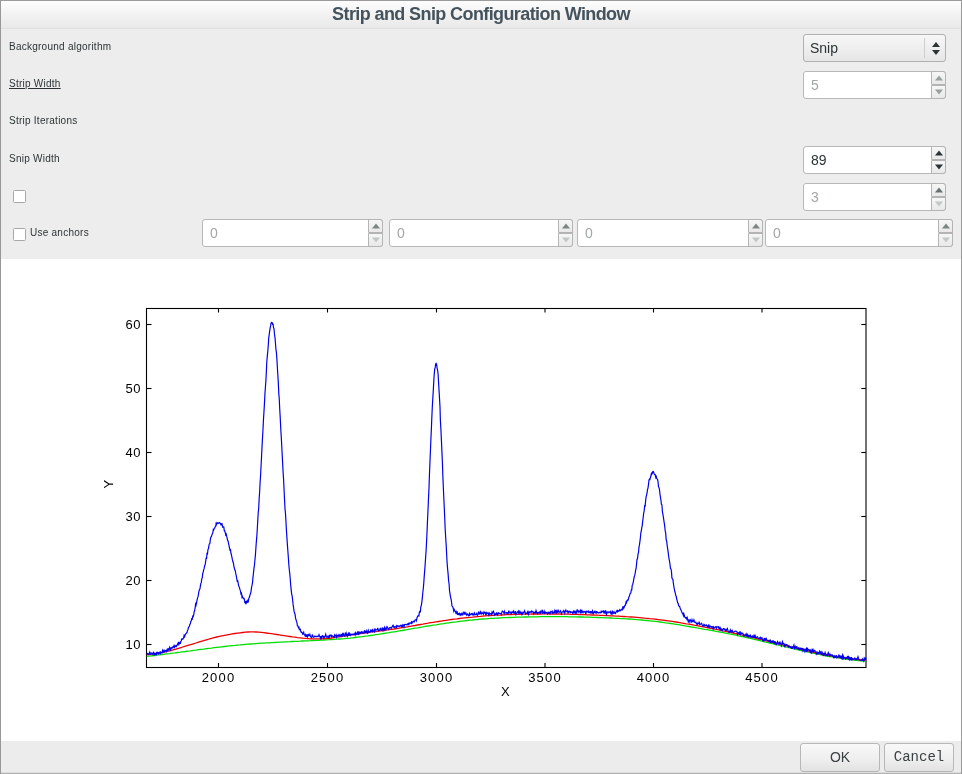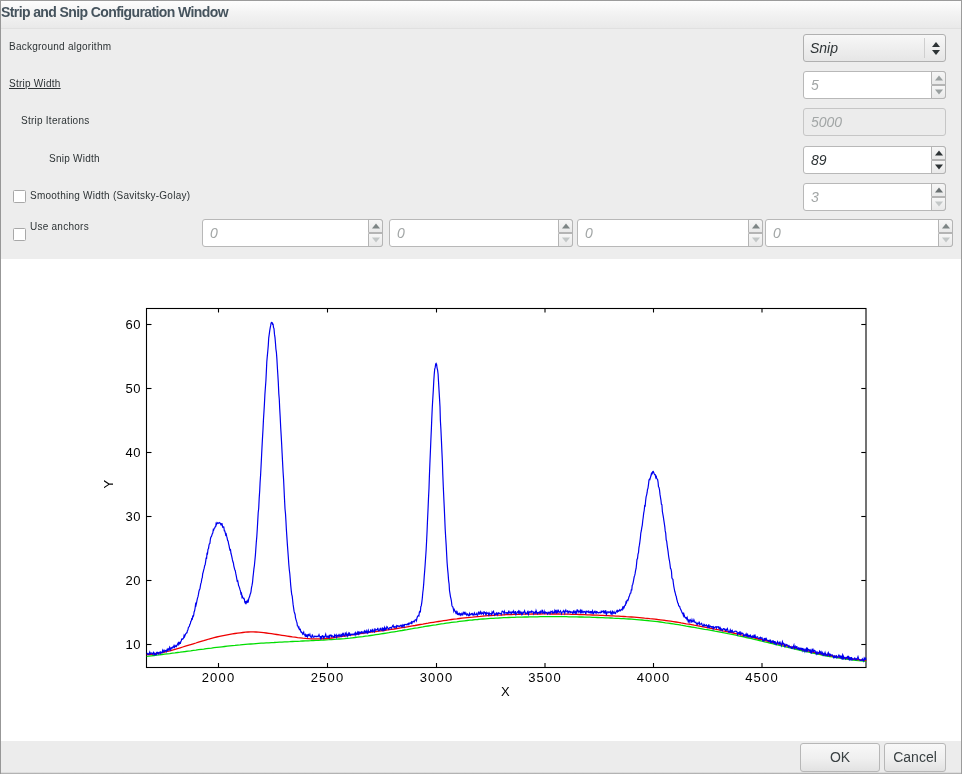--- a/index.html
+++ b/index.html
@@ -3,30 +3,30 @@
 <meta charset="utf-8">
 <style>
 * { margin:0; padding:0; box-sizing:border-box; }
 html,body { width:962px; height:774px; overflow:hidden; }
 body { font-family:"Liberation Sans", sans-serif; position:relative; background:#ededed; }
 .win { position:absolute; left:0; top:0; width:962px; height:774px;
   border-top:1px solid #9b9b9b; border-left:1.5px solid #979797; border-right:2px solid #9b9b9b; }
 .titlebar { position:absolute; left:0; top:0; width:960px; height:28px;
   background:linear-gradient(to bottom,#fdfdfd 0%,#f3f3f3 45%,#e9e9e9 100%);
   border-bottom:1px solid #e0e0e0; }
-.title { position:absolute; left:0; right:0; top:3px; 
-  font-size:14px; font-weight:bold; color:#45535d; letter-spacing:-0.6px; }
+.title { position:absolute; left:0; right:0; top:3px; text-align:center;
+  font-size:18px; font-weight:bold; color:#45535d; letter-spacing:-0.6px; }
 .formarea { position:absolute; left:0; top:28px; width:960px; height:230px; background:#ededed; }
 .whitearea { position:absolute; left:0; top:258px; width:960px; height:482px; background:#ffffff; }
 .bottombar { position:absolute; left:0; top:740px; width:960px; height:31px; background:#ececec; }
 .bottomedge { position:absolute; left:0; top:771px; width:960px; height:3px;
   background:linear-gradient(to bottom,#f2f2f2 0%,#a6a6a6 60%,#a0a0a0 100%); }
 .lbl { position:absolute; font-size:10px; letter-spacing:0.25px; color:#2d3335; white-space:nowrap; }
 .entry { position:absolute; border:1px solid #b8b8b8; border-radius:3px; background:#ffffff;
-  font-size:14px; color:#2d3335;font-style:italic; }
+  font-size:14px; color:#2d3335; }
 .entry .txt { position:absolute; left:7px; top:50%; transform:translateY(-50%); }
 .gray { color:#a2a6a6; }
 .spincol { position:absolute; top:-1px; right:-1px; bottom:-1px; width:15px; }
 .spbtn { position:absolute; left:0; width:15px; border:1px solid #b4b4b4;
   background:linear-gradient(to bottom,#f6f6f6,#e9e9e9); }
 .spbtn.up { top:0; height:50%; border-radius:0 3px 0 0; }
 .spbtn.dn { bottom:0; height:50%; border-radius:0 0 3px 0; margin-top:-1px; }
 .tri { position:absolute; left:50%; top:50%; transform:translate(-50%,-50%); width:0; height:0; }
 .tri.u { border-left:4px solid transparent; border-right:4px solid transparent; border-bottom:5px solid #2d3335; }
 .tri.d { border-left:4px solid transparent; border-right:4px solid transparent; border-top:5px solid #2d3335; }
@@ -41,26 +41,25 @@
   <div class="titlebar">
       <div class="title">Strip and Snip Configuration Window</div>
     </div>
   <div class="formarea"></div>
   <div class="whitearea"></div>
   <div class="bottombar"></div>
   <div class="bottomedge"></div>
 
   <div class="lbl" style="left:8px; top:40px;">Background algorithm</div>
   <div class="lbl" style="left:8px; top:77px;text-decoration:underline;">Strip Width</div>
-  <div class="lbl" style="left:20px; top:114px;">Strip Iterations</div>
-  <div class="lbl" style="left:8px; top:152px;margin-left:40px;">Snip Width</div>
+  <div class="lbl" style="left:8px; top:114px;">Strip Iterations</div>
+  <div class="lbl" style="left:8px; top:152px;">Snip Width</div>
   <div class="cb" style="left:12px; top:189px;"></div>
-  <div class="lbl" style="left:29px; top:189px;">Smoothing Width (Savitsky-Golay)</div>
   <div class="cb" style="left:12px; top:226.5px;"></div>
-  <div class="lbl" style="left:29px; top:220px;">Use anchors</div>
+  <div class="lbl" style="left:29px; top:226px;">Use anchors</div>
 
   <div class="entry" style="left:802px; top:33px; width:143px; height:28px;
       background:linear-gradient(to bottom,#f7f7f7,#e6e6e6); border-color:#b0b0b0;">
     <div class="txt" style="left:6px;">Snip</div>
     <div style="position:absolute; right:20px; top:3px; bottom:3px; width:1px; background:#cfcfcf;"></div>
     <div style="position:absolute; right:5px; top:7px; width:0; height:0; border-left:4.5px solid transparent; border-right:4.5px solid transparent; border-bottom:5.5px solid #2d3335;"></div>
     <div style="position:absolute; right:5px; top:14.5px; width:0; height:0; border-left:4.5px solid transparent; border-right:4.5px solid transparent; border-top:5.5px solid #2d3335;"></div>
   </div>
 
   <div class="entry" style="left:802px; top:70px; width:143px; height:28px;">
@@ -68,23 +67,20 @@
     <div class="spincol">
       <div class="spbtn up">
           <span class="tri u" style="border-bottom-color:#9aa0a0;"></span>
         </div>
       <div class="spbtn dn">
           <span class="tri d" style="border-top-color:#9aa0a0;"></span>
         </div>
     </div>
   </div>
 
-  <div class="entry" style="left:802px; top:107px; width:143px; height:28px; background:#ececec; border-color:#c6c6c6;">
-    <div class="txt gray">5000</div>
-  </div>
 
   <div class="entry" style="left:802px; top:145px; width:143px; height:28px;">
     <div class="txt">89</div>
     <div class="spincol">
       <div class="spbtn up">
           <span class="tri u"></span>
         </div>
       <div class="spbtn dn">
           <span class="tri d"></span>
         </div>
@@ -200,14 +196,14 @@
       <text x="112" y="225" text-anchor="middle" transform="rotate(-90 112 225)">Y</text>
     </g>
     <g clip-path="url(#cp)" fill="none">
       <path d="M145.3,397.3 L147.9,397.1 L150.5,396.8 L153.1,396.5 L155.7,396.2 L158.3,395.9 L161.0,395.5 L163.6,395.2 L166.2,394.9 L168.8,394.6 L171.4,394.2 L174.0,393.9 L176.6,393.5 L179.2,393.2 L181.8,392.8 L184.4,392.5 L187.0,392.1 L189.7,391.8 L192.3,391.4 L194.9,391.1 L197.5,390.7 L200.1,390.4 L202.7,390.1 L205.3,389.7 L207.9,389.4 L210.5,389.1 L213.1,388.7 L215.7,388.4 L218.4,388.1 L221.0,387.8 L223.6,387.5 L226.2,387.2 L228.8,386.9 L231.4,386.6 L234.0,386.4 L236.6,386.1 L239.2,385.9 L241.8,385.6 L244.4,385.4 L247.0,385.2 L249.7,385.0 L252.3,384.8 L254.9,384.6 L257.5,384.4 L260.1,384.2 L262.7,384.1 L265.3,383.9 L267.9,383.8 L270.5,383.6 L273.1,383.5 L275.7,383.3 L278.4,383.2 L281.0,383.1 L283.6,382.9 L286.2,382.8 L288.8,382.7 L291.4,382.5 L294.0,382.4 L296.6,382.3 L299.2,382.2 L301.8,382.0 L304.4,381.9 L307.1,381.8 L309.7,381.7 L312.3,381.5 L314.9,381.4 L317.5,381.3 L320.1,381.1 L322.7,381.0 L325.3,380.8 L327.9,380.7 L330.5,380.5 L333.1,380.4 L335.7,380.2 L338.4,380.0 L341.0,379.8 L343.6,379.6 L346.2,379.3 L348.8,379.1 L351.4,378.8 L354.0,378.5 L356.6,378.2 L359.2,377.9 L361.8,377.6 L364.4,377.2 L367.1,376.9 L369.7,376.5 L372.3,376.1 L374.9,375.7 L377.5,375.3 L380.1,374.9 L382.7,374.5 L385.3,374.1 L387.9,373.7 L390.5,373.2 L393.1,372.8 L395.8,372.4 L398.4,371.9 L401.0,371.5 L403.6,371.0 L406.2,370.6 L408.8,370.1 L411.4,369.7 L414.0,369.2 L416.6,368.8 L419.2,368.3 L421.8,367.9 L424.4,367.4 L427.1,367.0 L429.7,366.6 L432.3,366.2 L434.9,365.8 L437.5,365.3 L440.1,364.9 L442.7,364.6 L445.3,364.2 L447.9,363.8 L450.5,363.4 L453.1,363.1 L455.8,362.8 L458.4,362.4 L461.0,362.1 L463.6,361.8 L466.2,361.5 L468.8,361.2 L471.4,361.0 L474.0,360.7 L476.6,360.5 L479.2,360.2 L481.8,360.0 L484.4,359.8 L487.1,359.6 L489.7,359.4 L492.3,359.3 L494.9,359.1 L497.5,359.0 L500.1,358.8 L502.7,358.7 L505.3,358.6 L507.9,358.5 L510.5,358.4 L513.1,358.3 L515.8,358.2 L518.4,358.1 L521.0,358.1 L523.6,358.0 L526.2,358.0 L528.8,357.9 L531.4,357.8 L534.0,357.8 L536.6,357.8 L539.2,357.7 L541.8,357.7 L544.5,357.7 L547.1,357.7 L549.7,357.7 L552.3,357.7 L554.9,357.7 L557.5,357.7 L560.1,357.7 L562.7,357.7 L565.3,357.7 L567.9,357.8 L570.5,357.8 L573.1,357.8 L575.8,357.9 L578.4,358.0 L581.0,358.0 L583.6,358.1 L586.2,358.2 L588.8,358.2 L591.4,358.3 L594.0,358.4 L596.6,358.5 L599.2,358.6 L601.8,358.7 L604.5,358.8 L607.1,358.9 L609.7,359.0 L612.3,359.2 L614.9,359.3 L617.5,359.4 L620.1,359.6 L622.7,359.7 L625.3,359.9 L627.9,360.0 L630.5,360.2 L633.2,360.4 L635.8,360.6 L638.4,360.8 L641.0,361.0 L643.6,361.3 L646.2,361.5 L648.8,361.8 L651.4,362.1 L654.0,362.4 L656.6,362.7 L659.2,363.0 L661.8,363.4 L664.5,363.8 L667.1,364.1 L669.7,364.5 L672.3,364.9 L674.9,365.3 L677.5,365.7 L680.1,366.2 L682.7,366.6 L685.3,367.1 L687.9,367.5 L690.5,368.0 L693.2,368.4 L695.8,368.9 L698.4,369.3 L701.0,369.8 L703.6,370.3 L706.2,370.7 L708.8,371.2 L711.4,371.7 L714.0,372.2 L716.6,372.6 L719.2,373.1 L721.9,373.6 L724.5,374.1 L727.1,374.7 L729.7,375.2 L732.3,375.7 L734.9,376.2 L737.5,376.8 L740.1,377.4 L742.7,377.9 L745.3,378.5 L747.9,379.1 L750.5,379.7 L753.2,380.3 L755.8,380.9 L758.4,381.5 L761.0,382.1 L763.6,382.8 L766.2,383.4 L768.8,384.0 L771.4,384.6 L774.0,385.3 L776.6,385.9 L779.2,386.5 L781.9,387.2 L784.5,387.8 L787.1,388.4 L789.7,389.1 L792.3,389.7 L794.9,390.3 L797.5,390.9 L800.1,391.5 L802.7,392.1 L805.3,392.7 L807.9,393.2 L810.5,393.8 L813.2,394.4 L815.8,394.9 L818.4,395.4 L821.0,396.0 L823.6,396.5 L826.2,397.0 L828.8,397.5 L831.4,397.9 L834.0,398.4 L836.6,398.8 L839.2,399.2 L841.9,399.6 L844.5,400.0 L847.1,400.4 L849.7,400.7 L852.3,401.1 L854.9,401.4 L857.5,401.7 L860.1,401.9 L862.7,402.2 L865.3,402.4" stroke="#00dd00" stroke-width="1.3"></path>
       <path d="M145.3,395.7 L147.9,395.5 L150.5,395.3 L153.1,394.9 L155.7,394.5 L158.3,394.1 L161.0,393.6 L163.6,393.0 L166.2,392.4 L168.8,391.8 L171.4,391.1 L174.0,390.4 L176.6,389.6 L179.2,388.8 L181.8,388.0 L184.4,387.2 L187.0,386.4 L189.7,385.6 L192.3,384.8 L194.9,384.0 L197.5,383.1 L200.1,382.3 L202.7,381.6 L205.3,380.8 L207.9,380.0 L210.5,379.3 L213.1,378.6 L215.7,378.0 L218.4,377.4 L221.0,376.8 L223.6,376.3 L226.2,375.8 L228.8,375.3 L231.4,374.9 L234.0,374.5 L236.6,374.1 L239.2,373.8 L241.8,373.5 L244.4,373.2 L247.0,373.0 L249.7,372.9 L252.3,372.9 L254.9,373.0 L257.5,373.2 L260.1,373.4 L262.7,373.7 L265.3,374.0 L267.9,374.3 L270.5,374.7 L273.1,375.1 L275.7,375.5 L278.4,375.9 L281.0,376.3 L283.6,376.7 L286.2,377.1 L288.8,377.5 L291.4,377.9 L294.0,378.2 L296.6,378.6 L299.2,378.9 L301.8,379.2 L304.4,379.4 L307.1,379.6 L309.7,379.8 L312.3,379.9 L314.9,379.9 L317.5,379.9 L320.1,379.9 L322.7,379.7 L325.3,379.5 L327.9,379.3 L330.5,379.0 L333.1,378.6 L335.7,378.2 L338.4,377.8 L341.0,377.4 L343.6,377.0 L346.2,376.6 L348.8,376.2 L351.4,375.8 L354.0,375.4 L356.6,375.0 L359.2,374.6 L361.8,374.3 L364.4,373.9 L367.1,373.6 L369.7,373.2 L372.3,372.9 L374.9,372.5 L377.5,372.2 L380.1,371.8 L382.7,371.5 L385.3,371.1 L387.9,370.7 L390.5,370.4 L393.1,370.0 L395.8,369.5 L398.4,369.1 L401.0,368.7 L403.6,368.3 L406.2,367.8 L408.8,367.4 L411.4,366.9 L414.0,366.5 L416.6,366.0 L419.2,365.5 L421.8,365.1 L424.4,364.6 L427.1,364.2 L429.7,363.7 L432.3,363.3 L434.9,362.9 L437.5,362.5 L440.1,362.1 L442.7,361.7 L445.3,361.3 L447.9,360.9 L450.5,360.5 L453.1,360.2 L455.8,359.9 L458.4,359.5 L461.0,359.2 L463.6,358.9 L466.2,358.6 L468.8,358.3 L471.4,358.1 L474.0,357.8 L476.6,357.6 L479.2,357.4 L481.8,357.1 L484.4,356.9 L487.1,356.7 L489.7,356.6 L492.3,356.4 L494.9,356.2 L497.5,356.1 L500.1,356.0 L502.7,355.8 L505.3,355.7 L507.9,355.6 L510.5,355.5 L513.1,355.4 L515.8,355.3 L518.4,355.3 L521.0,355.2 L523.6,355.1 L526.2,355.1 L528.8,355.1 L531.4,355.0 L534.0,355.0 L536.6,355.0 L539.2,355.0 L541.8,354.9 L544.5,354.9 L547.1,354.9 L549.7,355.0 L552.3,355.0 L554.9,355.0 L557.5,355.0 L560.1,355.1 L562.7,355.1 L565.3,355.2 L567.9,355.2 L570.5,355.3 L573.1,355.4 L575.8,355.4 L578.4,355.5 L581.0,355.6 L583.6,355.7 L586.2,355.8 L588.8,355.9 L591.4,356.0 L594.0,356.1 L596.6,356.2 L599.2,356.3 L601.8,356.4 L604.5,356.6 L607.1,356.7 L609.7,356.8 L612.3,356.9 L614.9,357.1 L617.5,357.2 L620.1,357.4 L622.7,357.5 L625.3,357.7 L627.9,357.8 L630.5,358.0 L633.2,358.2 L635.8,358.4 L638.4,358.6 L641.0,358.8 L643.6,359.1 L646.2,359.3 L648.8,359.6 L651.4,359.8 L654.0,360.1 L656.6,360.5 L659.2,360.8 L661.8,361.1 L664.5,361.5 L667.1,361.8 L669.7,362.2 L672.3,362.6 L674.9,363.0 L677.5,363.4 L680.1,363.9 L682.7,364.3 L685.3,364.8 L687.9,365.2 L690.5,365.7 L693.2,366.2 L695.8,366.6 L698.4,367.1 L701.0,367.6 L703.6,368.1 L706.2,368.6 L708.8,369.1 L711.4,369.6 L714.0,370.2 L716.6,370.7 L719.2,371.2 L721.9,371.8 L724.5,372.3 L727.1,372.9 L729.7,373.4 L732.3,374.0 L734.9,374.6 L737.5,375.2 L740.1,375.8 L742.7,376.4 L745.3,377.0 L747.9,377.6 L750.5,378.2 L753.2,378.8 L755.8,379.5 L758.4,380.1 L761.0,380.7 L763.6,381.4 L766.2,382.0 L768.8,382.6 L771.4,383.3 L774.0,383.9 L776.6,384.6 L779.2,385.2 L781.9,385.9 L784.5,386.5 L787.1,387.2 L789.7,387.8 L792.3,388.5 L794.9,389.1 L797.5,389.7 L800.1,390.4 L802.7,391.0 L805.3,391.6 L807.9,392.2 L810.5,392.8 L813.2,393.3 L815.8,393.9 L818.4,394.5 L821.0,395.0 L823.6,395.5 L826.2,396.0 L828.8,396.5 L831.4,397.0 L834.0,397.4 L836.6,397.9 L839.2,398.3 L841.9,398.7 L844.5,399.1 L847.1,399.4 L849.7,399.8 L852.3,400.1 L854.9,400.4 L857.5,400.7 L860.1,401.0 L862.7,401.2 L865.3,401.5" stroke="#ee0000" stroke-width="1.3"></path>
       <path d="M145.3,394.4 L145.8,394.1 L146.3,394.7 L146.7,395.3 L147.2,394.9 L147.7,395.4 L148.2,394.4 L148.7,393.2 L149.1,394.9 L149.6,395.0 L150.1,393.9 L150.6,394.0 L151.0,394.2 L151.5,395.1 L152.0,394.2 L152.5,393.5 L153.0,395.4 L153.4,394.5 L153.9,395.7 L154.4,395.1 L154.9,395.6 L155.3,394.0 L155.8,394.9 L156.3,393.4 L156.8,393.4 L157.3,393.6 L157.7,395.7 L158.2,393.7 L158.7,393.2 L159.2,392.9 L159.7,394.3 L160.1,393.3 L160.6,393.6 L161.1,393.3 L161.6,391.5 L162.0,393.1 L162.5,392.2 L163.0,391.2 L163.5,392.5 L164.0,391.9 L164.4,391.5 L164.9,391.4 L165.4,392.4 L165.9,391.1 L166.4,389.7 L166.8,392.2 L167.3,389.8 L167.8,390.3 L168.3,390.8 L168.7,388.2 L169.2,389.1 L169.7,390.7 L170.2,389.3 L170.7,388.7 L171.1,389.1 L171.6,388.1 L172.1,388.5 L172.6,387.6 L173.0,386.6 L173.5,388.3 L174.0,387.1 L174.5,387.4 L175.0,386.6 L175.4,387.4 L175.9,386.5 L176.4,385.8 L176.9,384.4 L177.4,383.7 L177.8,385.6 L178.3,384.7 L178.8,382.8 L179.3,384.8 L179.7,382.8 L180.2,382.0 L180.7,380.1 L181.2,380.0 L181.7,380.3 L182.1,379.7 L182.6,378.9 L183.1,376.5 L183.6,377.6 L184.0,376.6 L184.5,375.2 L185.0,374.7 L185.5,373.9 L186.0,373.8 L186.4,371.7 L186.9,371.1 L187.4,368.5 L187.9,367.8 L188.4,367.3 L188.8,365.4 L189.3,365.0 L189.8,362.4 L190.3,362.0 L190.7,360.0 L191.2,360.3 L191.7,357.2 L192.2,357.5 L192.7,356.2 L193.1,352.9 L193.6,351.8 L194.1,349.0 L194.6,345.2 L195.0,346.2 L195.5,344.1 L196.0,341.4 L196.5,339.1 L197.0,337.7 L197.4,335.7 L197.9,332.7 L198.4,330.8 L198.9,330.0 L199.4,326.9 L199.8,324.6 L200.3,323.4 L200.8,319.9 L201.3,318.6 L201.7,314.7 L202.2,313.1 L202.7,310.9 L203.2,309.2 L203.7,306.5 L204.1,306.0 L204.6,302.9 L205.1,299.3 L205.6,299.4 L206.0,294.4 L206.5,294.7 L207.0,290.2 L207.5,289.7 L208.0,286.1 L208.4,284.8 L208.9,284.4 L209.4,280.0 L209.9,278.0 L210.4,277.7 L210.8,276.3 L211.3,274.7 L211.8,274.0 L212.3,270.7 L212.7,271.0 L213.2,269.3 L213.7,269.0 L214.2,267.8 L214.7,267.6 L215.1,264.5 L215.6,265.2 L216.1,263.6 L216.6,264.1 L217.0,264.4 L217.5,263.9 L218.0,264.1 L218.5,263.6 L219.0,264.1 L219.4,264.4 L219.9,265.8 L220.4,265.8 L220.9,264.1 L221.4,267.0 L221.8,268.2 L222.3,267.8 L222.8,267.9 L223.3,271.7 L223.7,271.8 L224.2,273.5 L224.7,275.9 L225.2,275.1 L225.7,277.4 L226.1,278.9 L226.6,281.4 L227.1,282.0 L227.6,284.8 L228.0,286.3 L228.5,289.1 L229.0,291.1 L229.5,290.8 L230.0,294.5 L230.4,295.8 L230.9,298.2 L231.4,300.7 L231.9,302.8 L232.4,303.9 L232.8,306.8 L233.3,308.8 L233.8,310.7 L234.3,311.7 L234.7,314.2 L235.2,316.5 L235.7,319.4 L236.2,322.1 L236.7,321.8 L237.1,323.7 L237.6,326.5 L238.1,327.6 L238.6,329.1 L239.0,330.7 L239.5,332.1 L240.0,334.9 L240.5,334.4 L241.0,338.2 L241.4,337.5 L241.9,338.9 L242.4,339.5 L242.9,339.3 L243.4,340.4 L243.8,343.4 L244.3,344.2 L244.8,342.1 L245.3,343.9 L245.7,342.8 L246.2,341.7 L246.7,343.4 L247.2,343.1 L247.7,339.9 L248.1,338.8 L248.6,337.6 L249.1,335.5 L249.6,334.3 L250.0,332.6 L250.5,328.7 L251.0,326.4 L251.5,323.7 L252.0,318.1 L252.4,314.7 L252.9,309.9 L253.4,306.5 L253.9,301.2 L254.4,296.1 L254.8,290.3 L255.3,283.2 L255.8,277.6 L256.3,269.8 L256.7,262.7 L257.2,253.8 L257.7,249.2 L258.2,239.1 L258.7,231.8 L259.1,223.3 L259.6,216.0 L260.1,206.3 L260.6,196.3 L261.0,188.1 L261.5,178.9 L262.0,170.2 L262.5,159.9 L263.0,152.1 L263.4,145.4 L263.9,135.5 L264.4,128.5 L264.9,121.7 L265.4,111.6 L265.8,102.7 L266.3,97.1 L266.8,92.0 L267.3,86.1 L267.7,79.1 L268.2,75.6 L268.7,71.9 L269.2,68.9 L269.7,66.4 L270.1,64.0 L270.6,63.4 L271.1,63.5 L271.6,65.3 L272.1,65.2 L272.5,68.5 L273.0,69.6 L273.5,75.4 L274.0,78.6 L274.4,83.3 L274.9,90.0 L275.4,93.3 L275.9,100.1 L276.4,109.0 L276.8,115.3 L277.3,123.6 L277.8,134.6 L278.3,140.5 L278.7,149.5 L279.2,158.3 L279.7,168.5 L280.2,176.9 L280.7,186.0 L281.1,194.0 L281.6,203.9 L282.1,213.3 L282.6,220.8 L283.1,231.5 L283.5,240.0 L284.0,249.7 L284.5,254.7 L285.0,263.2 L285.4,270.8 L285.9,278.4 L286.4,285.9 L286.9,292.5 L287.4,299.3 L287.8,305.3 L288.3,310.8 L288.8,314.8 L289.3,320.8 L289.7,326.1 L290.2,331.1 L290.7,335.3 L291.2,337.1 L291.7,341.7 L292.1,345.4 L292.6,348.9 L293.1,352.4 L293.6,354.0 L294.1,355.5 L294.5,358.8 L295.0,360.6 L295.5,362.4 L296.0,363.8 L296.4,366.8 L296.9,366.9 L297.4,368.6 L297.9,368.1 L298.4,370.6 L298.8,370.2 L299.3,370.1 L299.8,372.5 L300.3,373.4 L300.7,373.2 L301.2,373.9 L301.7,375.2 L302.2,374.3 L302.7,373.2 L303.1,375.6 L303.6,375.8 L304.1,376.8 L304.6,375.7 L305.1,377.4 L305.5,377.4 L306.0,375.3 L306.5,377.5 L307.0,375.8 L307.4,375.5 L307.9,376.7 L308.4,376.5 L308.9,375.3 L309.4,377.3 L309.8,377.8 L310.3,378.5 L310.8,377.3 L311.3,376.0 L311.7,376.5 L312.2,378.3 L312.7,378.2 L313.2,377.9 L313.7,377.2 L314.1,377.7 L314.6,377.3 L315.1,377.2 L315.6,377.8 L316.1,377.5 L316.5,377.3 L317.0,377.6 L317.5,377.0 L318.0,375.8 L318.4,377.0 L318.9,377.5 L319.4,379.1 L319.9,377.1 L320.4,379.3 L320.8,378.8 L321.3,376.7 L321.8,376.8 L322.3,377.6 L322.7,379.0 L323.2,377.7 L323.7,378.0 L324.2,376.8 L324.7,375.3 L325.1,377.1 L325.6,378.0 L326.1,378.4 L326.6,377.3 L327.1,377.4 L327.5,378.3 L328.0,377.1 L328.5,378.2 L329.0,376.1 L329.4,376.1 L329.9,376.1 L330.4,377.5 L330.9,376.6 L331.4,377.1 L331.8,377.3 L332.3,377.3 L332.8,378.1 L333.3,378.2 L333.7,376.1 L334.2,377.0 L334.7,376.6 L335.2,375.8 L335.7,378.3 L336.1,377.4 L336.6,376.5 L337.1,376.2 L337.6,376.9 L338.1,375.6 L338.5,376.3 L339.0,377.5 L339.5,377.2 L340.0,375.6 L340.4,375.9 L340.9,378.0 L341.4,374.9 L341.9,375.6 L342.4,374.8 L342.8,376.4 L343.3,376.3 L343.8,377.0 L344.3,373.5 L344.7,376.0 L345.2,374.3 L345.7,376.3 L346.2,375.5 L346.7,377.1 L347.1,375.9 L347.6,374.6 L348.1,376.6 L348.6,374.3 L349.1,375.0 L349.5,376.2 L350.0,375.6 L350.5,375.5 L351.0,375.0 L351.4,375.4 L351.9,375.6 L352.4,375.1 L352.9,375.7 L353.4,375.8 L353.8,374.6 L354.3,373.7 L354.8,375.8 L355.3,374.3 L355.7,374.8 L356.2,375.1 L356.7,373.3 L357.2,374.5 L357.7,372.5 L358.1,374.6 L358.6,373.4 L359.1,373.9 L359.6,374.3 L360.1,373.0 L360.5,373.6 L361.0,372.8 L361.5,373.3 L362.0,374.2 L362.4,373.2 L362.9,372.9 L363.4,372.0 L363.9,373.7 L364.4,372.8 L364.8,374.2 L365.3,372.0 L365.8,373.5 L366.3,374.1 L366.7,372.4 L367.2,371.2 L367.7,373.5 L368.2,373.1 L368.7,372.7 L369.1,372.9 L369.6,371.4 L370.1,372.5 L370.6,372.3 L371.1,371.0 L371.5,372.2 L372.0,371.0 L372.5,372.2 L373.0,372.3 L373.4,372.8 L373.9,369.3 L374.4,371.3 L374.9,370.7 L375.4,370.8 L375.8,370.6 L376.3,370.6 L376.8,368.8 L377.3,371.4 L377.7,371.8 L378.2,371.3 L378.7,371.5 L379.2,369.5 L379.7,369.3 L380.1,370.9 L380.6,371.2 L381.1,370.2 L381.6,368.5 L382.1,372.3 L382.5,369.1 L383.0,370.5 L383.5,368.5 L384.0,370.3 L384.4,369.5 L384.9,370.6 L385.4,370.0 L385.9,367.7 L386.4,368.2 L386.8,369.2 L387.3,369.6 L387.8,370.4 L388.3,369.0 L388.8,368.6 L389.2,368.5 L389.7,368.4 L390.2,369.3 L390.7,368.2 L391.1,368.1 L391.6,366.8 L392.1,366.2 L392.6,368.0 L393.1,368.5 L393.5,367.7 L394.0,368.1 L394.5,368.2 L395.0,367.5 L395.4,368.3 L395.9,366.7 L396.4,367.2 L396.9,366.8 L397.4,367.1 L397.8,367.5 L398.3,367.6 L398.8,366.9 L399.3,367.1 L399.8,366.2 L400.2,366.4 L400.7,367.5 L401.2,366.1 L401.7,367.3 L402.1,366.5 L402.6,366.1 L403.1,367.6 L403.6,365.5 L404.1,365.3 L404.5,365.5 L405.0,365.6 L405.5,365.5 L406.0,365.9 L406.4,365.1 L406.9,365.3 L407.4,364.5 L407.9,365.6 L408.4,364.1 L408.8,364.1 L409.3,364.2 L409.8,364.3 L410.3,363.2 L410.8,365.1 L411.2,362.9 L411.7,362.9 L412.2,362.6 L412.7,362.3 L413.1,362.9 L413.6,362.2 L414.1,361.0 L414.6,360.8 L415.1,360.5 L415.5,361.6 L416.0,359.0 L416.5,357.6 L417.0,356.9 L417.4,356.5 L417.9,356.9 L418.4,353.1 L418.9,352.4 L419.4,352.7 L419.8,347.6 L420.3,346.7 L420.8,343.4 L421.3,339.3 L421.8,333.5 L422.2,330.5 L422.7,324.9 L423.2,317.8 L423.7,311.6 L424.1,306.3 L424.6,298.8 L425.1,291.5 L425.6,282.0 L426.1,271.5 L426.5,261.4 L427.0,251.0 L427.5,239.1 L428.0,229.3 L428.4,216.9 L428.9,204.3 L429.4,192.5 L429.9,180.3 L430.4,169.4 L430.8,159.0 L431.3,148.0 L431.8,139.5 L432.3,131.4 L432.8,121.6 L433.2,115.7 L433.7,110.2 L434.2,108.4 L434.7,104.9 L435.1,104.4 L435.6,105.4 L436.1,109.1 L436.6,111.1 L437.1,115.2 L437.5,122.2 L438.0,130.9 L438.5,139.1 L439.0,148.0 L439.4,161.7 L439.9,170.2 L440.4,180.9 L440.9,192.4 L441.4,203.2 L441.8,215.4 L442.3,227.7 L442.8,239.0 L443.3,249.4 L443.8,261.0 L444.2,270.3 L444.7,278.7 L445.2,286.4 L445.7,296.3 L446.1,303.5 L446.6,309.9 L447.1,314.9 L447.6,321.6 L448.1,325.0 L448.5,331.5 L449.0,334.6 L449.5,337.8 L450.0,339.8 L450.4,342.0 L450.9,346.4 L451.4,347.7 L451.9,348.0 L452.4,350.2 L452.8,352.1 L453.3,350.6 L453.8,351.8 L454.3,352.4 L454.8,353.8 L455.2,352.8 L455.7,354.3 L456.2,353.3 L456.7,355.4 L457.1,355.5 L457.6,354.7 L458.1,355.6 L458.6,354.4 L459.1,354.9 L459.5,356.0 L460.0,355.1 L460.5,355.6 L461.0,354.4 L461.4,355.9 L461.9,355.7 L462.4,354.2 L462.9,353.2 L463.4,353.5 L463.8,355.3 L464.3,355.1 L464.8,353.9 L465.3,355.4 L465.8,356.2 L466.2,355.2 L466.7,354.9 L467.2,356.0 L467.7,356.8 L468.1,356.6 L468.6,354.6 L469.1,355.9 L469.6,355.3 L470.1,355.0 L470.5,354.6 L471.0,355.4 L471.5,354.7 L472.0,355.9 L472.4,355.4 L472.9,356.0 L473.4,354.0 L473.9,355.1 L474.4,355.7 L474.8,355.3 L475.3,355.2 L475.8,354.3 L476.3,356.4 L476.8,355.9 L477.2,355.2 L477.7,352.5 L478.2,354.0 L478.7,354.9 L479.1,354.1 L479.6,352.9 L480.1,355.0 L480.6,355.1 L481.1,353.6 L481.5,354.2 L482.0,354.0 L482.5,355.1 L483.0,352.8 L483.4,353.0 L483.9,354.1 L484.4,353.9 L484.9,356.4 L485.4,353.9 L485.8,354.7 L486.3,354.1 L486.8,353.8 L487.3,354.8 L487.8,356.0 L488.2,354.1 L488.7,355.1 L489.2,354.7 L489.7,354.9 L490.1,354.6 L490.6,356.4 L491.1,353.1 L491.6,354.0 L492.1,353.2 L492.5,352.4 L493.0,354.2 L493.5,355.9 L494.0,355.0 L494.5,355.3 L494.9,354.6 L495.4,354.0 L495.9,355.9 L496.4,353.8 L496.8,355.5 L497.3,353.8 L497.8,354.1 L498.3,354.3 L498.8,354.1 L499.2,354.5 L499.7,354.5 L500.2,355.5 L500.7,354.0 L501.1,352.2 L501.6,352.1 L502.1,352.7 L502.6,353.2 L503.1,354.5 L503.5,352.5 L504.0,353.9 L504.5,353.9 L505.0,354.1 L505.5,353.7 L505.9,354.2 L506.4,353.8 L506.9,354.8 L507.4,354.1 L507.8,351.6 L508.3,353.8 L508.8,353.9 L509.3,353.2 L509.8,353.0 L510.2,354.7 L510.7,353.9 L511.2,352.8 L511.7,353.4 L512.1,353.5 L512.6,352.2 L513.1,354.2 L513.6,353.5 L514.1,354.1 L514.5,352.2 L515.0,355.4 L515.5,354.2 L516.0,354.0 L516.5,352.9 L516.9,353.0 L517.4,352.2 L517.9,355.0 L518.4,352.8 L518.8,353.8 L519.3,354.1 L519.8,353.0 L520.3,354.3 L520.8,355.4 L521.2,353.8 L521.7,354.8 L522.2,354.0 L522.7,353.1 L523.1,353.1 L523.6,351.9 L524.1,353.6 L524.6,354.8 L525.1,354.1 L525.5,354.2 L526.0,354.5 L526.5,352.9 L527.0,353.9 L527.5,355.2 L527.9,352.7 L528.4,353.4 L528.9,353.0 L529.4,353.2 L529.8,352.7 L530.3,353.2 L530.8,352.1 L531.3,352.9 L531.8,352.9 L532.2,352.9 L532.7,354.6 L533.2,353.4 L533.7,353.5 L534.1,353.0 L534.6,354.5 L535.1,351.7 L535.6,353.1 L536.1,354.3 L536.5,354.8 L537.0,353.4 L537.5,353.3 L538.0,353.8 L538.5,353.1 L538.9,353.8 L539.4,352.6 L539.9,353.8 L540.4,353.2 L540.8,352.2 L541.3,350.8 L541.8,354.1 L542.3,353.6 L542.8,353.9 L543.2,352.4 L543.7,354.2 L544.2,353.6 L544.7,353.1 L545.1,354.0 L545.6,354.0 L546.1,353.5 L546.6,355.0 L547.1,354.4 L547.5,353.5 L548.0,353.0 L548.5,353.3 L549.0,354.7 L549.5,353.5 L549.9,352.3 L550.4,352.6 L550.9,353.1 L551.4,353.9 L551.8,352.5 L552.3,353.6 L552.8,354.1 L553.3,353.8 L553.8,351.7 L554.2,352.9 L554.7,352.0 L555.2,353.5 L555.7,352.2 L556.1,353.6 L556.6,353.2 L557.1,350.7 L557.6,352.3 L558.1,353.5 L558.5,353.1 L559.0,352.7 L559.5,351.9 L560.0,353.5 L560.5,354.7 L560.9,353.3 L561.4,353.0 L561.9,352.9 L562.4,351.8 L562.8,352.7 L563.3,352.3 L563.8,354.1 L564.3,352.2 L564.8,351.1 L565.2,352.3 L565.7,352.8 L566.2,352.9 L566.7,351.4 L567.1,353.9 L567.6,353.1 L568.1,352.6 L568.6,352.3 L569.1,353.4 L569.5,352.7 L570.0,353.3 L570.5,352.9 L571.0,353.1 L571.5,354.1 L571.9,353.0 L572.4,352.2 L572.9,353.9 L573.4,353.2 L573.8,352.4 L574.3,354.0 L574.8,352.9 L575.3,354.0 L575.8,352.0 L576.2,350.9 L576.7,351.1 L577.2,353.2 L577.7,352.3 L578.1,352.9 L578.6,352.9 L579.1,351.6 L579.6,354.3 L580.1,352.1 L580.5,353.1 L581.0,351.7 L581.5,352.9 L582.0,353.7 L582.5,352.8 L582.9,352.4 L583.4,353.0 L583.9,352.6 L584.4,353.6 L584.8,355.1 L585.3,352.3 L585.8,352.4 L586.3,353.0 L586.8,353.0 L587.2,352.2 L587.7,353.5 L588.2,353.8 L588.7,353.3 L589.1,352.0 L589.6,354.4 L590.1,352.1 L590.6,353.8 L591.1,354.2 L591.5,352.0 L592.0,353.3 L592.5,354.4 L593.0,353.6 L593.5,352.4 L593.9,352.2 L594.4,353.7 L594.9,352.9 L595.4,352.6 L595.8,353.9 L596.3,353.0 L596.8,353.4 L597.3,353.8 L597.8,353.8 L598.2,353.3 L598.7,353.4 L599.2,353.9 L599.7,353.8 L600.2,352.4 L600.6,353.2 L601.1,352.6 L601.6,352.4 L602.1,352.9 L602.5,351.4 L603.0,354.3 L603.5,352.8 L604.0,353.8 L604.5,351.8 L604.9,352.0 L605.4,355.4 L605.9,354.5 L606.4,352.9 L606.8,352.8 L607.3,352.9 L607.8,353.6 L608.3,353.1 L608.8,353.0 L609.2,353.6 L609.7,352.6 L610.2,355.6 L610.7,352.9 L611.2,354.4 L611.6,352.6 L612.1,353.6 L612.6,354.2 L613.1,353.0 L613.5,354.1 L614.0,354.0 L614.5,354.5 L615.0,353.0 L615.5,352.4 L615.9,351.8 L616.4,352.8 L616.9,351.5 L617.4,352.3 L617.8,352.2 L618.3,351.3 L618.8,350.7 L619.3,351.7 L619.8,351.3 L620.2,350.9 L620.7,350.3 L621.2,350.8 L621.7,348.5 L622.2,349.4 L622.6,348.0 L623.1,348.6 L623.6,346.9 L624.1,346.1 L624.5,346.1 L625.0,343.1 L625.5,343.7 L626.0,341.4 L626.5,341.1 L626.9,341.5 L627.4,340.1 L627.9,338.0 L628.4,337.0 L628.8,335.6 L629.3,334.3 L629.8,334.1 L630.3,330.9 L630.8,330.9 L631.2,326.5 L631.7,325.5 L632.2,323.3 L632.7,320.6 L633.2,317.8 L633.6,316.9 L634.1,314.7 L634.6,311.4 L635.1,309.5 L635.5,305.6 L636.0,300.3 L636.5,299.7 L637.0,295.1 L637.5,293.7 L637.9,288.9 L638.4,286.2 L638.9,282.6 L639.4,278.6 L639.8,274.0 L640.3,272.0 L640.8,268.6 L641.3,266.1 L641.8,261.2 L642.2,258.5 L642.7,254.1 L643.2,251.5 L643.7,246.6 L644.2,246.8 L644.6,242.0 L645.1,237.9 L645.6,236.1 L646.1,233.7 L646.5,230.5 L647.0,229.1 L647.5,225.3 L648.0,221.0 L648.5,220.2 L648.9,220.5 L649.4,218.7 L649.9,217.0 L650.4,214.5 L650.8,215.3 L651.3,214.5 L651.8,212.6 L652.3,212.5 L652.8,213.7 L653.2,214.7 L653.7,215.6 L654.2,215.6 L654.7,218.1 L655.2,216.6 L655.6,219.3 L656.1,220.0 L656.6,220.6 L657.1,223.4 L657.5,227.8 L658.0,228.4 L658.5,230.8 L659.0,235.4 L659.5,238.5 L659.9,240.8 L660.4,245.3 L660.9,245.7 L661.4,252.7 L661.8,254.9 L662.3,257.6 L662.8,261.1 L663.3,264.3 L663.8,267.8 L664.2,271.9 L664.7,274.2 L665.2,280.8 L665.7,282.4 L666.2,286.6 L666.6,289.3 L667.1,292.6 L667.6,297.0 L668.1,300.1 L668.5,302.0 L669.0,305.5 L669.5,309.5 L670.0,310.0 L670.5,312.6 L670.9,318.8 L671.4,319.9 L671.9,320.4 L672.4,324.5 L672.8,327.3 L673.3,330.0 L673.8,332.5 L674.3,334.2 L674.8,336.5 L675.2,337.1 L675.7,340.0 L676.2,341.7 L676.7,343.9 L677.2,344.3 L677.6,346.5 L678.1,347.2 L678.6,347.3 L679.1,349.0 L679.5,350.0 L680.0,351.1 L680.5,352.3 L681.0,353.4 L681.5,354.4 L681.9,354.2 L682.4,356.6 L682.9,355.0 L683.4,356.8 L683.8,358.1 L684.3,358.4 L684.8,359.1 L685.3,358.7 L685.8,360.0 L686.2,358.7 L686.7,360.8 L687.2,362.5 L687.7,361.4 L688.2,362.9 L688.6,361.4 L689.1,360.6 L689.6,361.2 L690.1,363.3 L690.5,363.0 L691.0,360.8 L691.5,362.4 L692.0,362.9 L692.5,362.1 L692.9,360.9 L693.4,362.2 L693.9,363.4 L694.4,363.4 L694.8,363.3 L695.3,364.5 L695.8,365.1 L696.3,364.2 L696.8,365.2 L697.2,364.5 L697.7,364.5 L698.2,362.6 L698.7,365.6 L699.2,365.1 L699.6,365.2 L700.1,364.8 L700.6,364.3 L701.1,365.9 L701.5,366.3 L702.0,367.2 L702.5,366.6 L703.0,365.4 L703.5,365.9 L703.9,367.0 L704.4,366.5 L704.9,366.2 L705.4,365.9 L705.8,367.0 L706.3,366.8 L706.8,368.4 L707.3,367.9 L707.8,365.4 L708.2,369.0 L708.7,367.4 L709.2,367.0 L709.7,367.7 L710.2,368.2 L710.6,367.6 L711.1,367.7 L711.6,367.8 L712.1,369.6 L712.5,368.1 L713.0,368.9 L713.5,368.7 L714.0,368.1 L714.5,367.8 L714.9,367.7 L715.4,369.1 L715.9,367.9 L716.4,367.8 L716.9,367.9 L717.3,367.8 L717.8,369.3 L718.3,369.5 L718.8,368.6 L719.2,370.8 L719.7,369.4 L720.2,370.2 L720.7,370.2 L721.2,371.6 L721.6,370.9 L722.1,370.2 L722.6,369.5 L723.1,369.5 L723.5,370.6 L724.0,370.8 L724.5,371.6 L725.0,370.5 L725.5,371.2 L725.9,370.6 L726.4,369.6 L726.9,371.4 L727.4,372.9 L727.9,372.4 L728.3,373.1 L728.8,373.0 L729.3,370.8 L729.8,371.9 L730.2,373.6 L730.7,371.7 L731.2,371.3 L731.7,372.9 L732.2,373.3 L732.6,373.1 L733.1,372.7 L733.6,372.5 L734.1,372.1 L734.5,372.2 L735.0,372.3 L735.5,372.3 L736.0,373.1 L736.5,375.2 L736.9,374.0 L737.4,373.7 L737.9,374.5 L738.4,373.4 L738.9,374.7 L739.3,375.4 L739.8,373.3 L740.3,374.1 L740.8,374.7 L741.2,374.2 L741.7,374.1 L742.2,374.9 L742.7,377.7 L743.2,376.1 L743.6,376.0 L744.1,376.7 L744.6,375.7 L745.1,374.9 L745.5,376.6 L746.0,377.3 L746.5,374.5 L747.0,376.9 L747.5,377.7 L747.9,376.5 L748.4,376.4 L748.9,377.6 L749.4,376.4 L749.9,377.7 L750.3,378.2 L750.8,377.3 L751.3,376.9 L751.8,378.3 L752.2,377.5 L752.7,378.0 L753.2,375.5 L753.7,378.8 L754.2,377.0 L754.6,378.5 L755.1,378.7 L755.6,378.0 L756.1,378.0 L756.5,377.8 L757.0,378.7 L757.5,379.7 L758.0,379.8 L758.5,378.9 L758.9,379.0 L759.4,378.4 L759.9,379.4 L760.4,378.9 L760.9,378.6 L761.3,380.0 L761.8,381.7 L762.3,381.5 L762.8,381.9 L763.2,379.2 L763.7,381.6 L764.2,379.7 L764.7,380.5 L765.2,379.5 L765.6,380.3 L766.1,381.5 L766.6,381.7 L767.1,381.5 L767.5,381.6 L768.0,382.4 L768.5,382.0 L769.0,380.6 L769.5,383.8 L769.9,382.1 L770.4,383.3 L770.9,382.4 L771.4,381.9 L771.9,382.9 L772.3,382.3 L772.8,384.6 L773.3,382.2 L773.8,383.9 L774.2,382.9 L774.7,383.4 L775.2,386.1 L775.7,384.5 L776.2,383.7 L776.6,382.6 L777.1,383.9 L777.6,384.1 L778.1,385.7 L778.5,383.2 L779.0,383.0 L779.5,384.8 L780.0,385.1 L780.5,386.5 L780.9,384.3 L781.4,382.7 L781.9,384.7 L782.4,384.3 L782.9,385.1 L783.3,386.6 L783.8,384.6 L784.3,387.1 L784.8,386.3 L785.2,385.9 L785.7,385.5 L786.2,386.0 L786.7,386.2 L787.2,387.4 L787.6,388.0 L788.1,386.8 L788.6,387.7 L789.1,388.3 L789.5,388.4 L790.0,387.8 L790.5,389.2 L791.0,388.8 L791.5,389.2 L791.9,387.6 L792.4,387.5 L792.9,386.2 L793.4,389.5 L793.9,388.9 L794.3,387.5 L794.8,388.7 L795.3,388.9 L795.8,387.1 L796.2,389.1 L796.7,390.0 L797.2,390.3 L797.7,388.8 L798.2,389.0 L798.6,390.6 L799.1,390.4 L799.6,389.1 L800.1,389.2 L800.5,390.4 L801.0,389.4 L801.5,389.5 L802.0,391.8 L802.5,390.6 L802.9,390.0 L803.4,391.0 L803.9,392.6 L804.4,391.0 L804.9,390.1 L805.3,389.5 L805.8,393.1 L806.3,388.7 L806.8,392.3 L807.2,390.5 L807.7,390.4 L808.2,390.7 L808.7,391.6 L809.2,392.9 L809.6,391.4 L810.1,392.7 L810.6,394.5 L811.1,389.7 L811.5,391.7 L812.0,390.8 L812.5,393.4 L813.0,391.4 L813.5,391.4 L813.9,391.5 L814.4,393.1 L814.9,394.3 L815.4,393.4 L815.9,395.4 L816.3,395.0 L816.8,393.5 L817.3,394.6 L817.8,393.9 L818.2,394.0 L818.7,392.2 L819.2,392.9 L819.7,394.3 L820.2,393.2 L820.6,395.1 L821.1,394.8 L821.6,393.8 L822.1,395.9 L822.6,395.1 L823.0,396.1 L823.5,394.9 L824.0,393.6 L824.5,395.9 L824.9,395.1 L825.4,396.2 L825.9,396.6 L826.4,396.7 L826.9,394.3 L827.3,393.6 L827.8,395.4 L828.3,396.6 L828.8,395.4 L829.2,396.5 L829.7,395.5 L830.2,396.1 L830.7,396.2 L831.2,395.9 L831.6,397.1 L832.1,397.1 L832.6,398.4 L833.1,397.3 L833.6,398.2 L834.0,397.1 L834.5,398.0 L835.0,397.1 L835.5,396.8 L835.9,398.7 L836.4,398.2 L836.9,398.4 L837.4,396.9 L837.9,396.1 L838.3,396.9 L838.8,398.1 L839.3,396.5 L839.8,399.4 L840.2,396.6 L840.7,398.7 L841.2,400.7 L841.7,395.8 L842.2,396.8 L842.6,399.3 L843.1,398.3 L843.6,398.7 L844.1,398.5 L844.6,400.0 L845.0,399.4 L845.5,398.4 L846.0,398.6 L846.5,397.8 L846.9,398.9 L847.4,396.9 L847.9,399.8 L848.4,398.9 L848.9,401.0 L849.3,400.5 L849.8,398.1 L850.3,400.3 L850.8,399.0 L851.2,399.6 L851.7,400.6 L852.2,400.0 L852.7,400.2 L853.2,400.2 L853.6,399.1 L854.1,399.3 L854.6,400.5 L855.1,400.8 L855.6,399.8 L856.0,400.2 L856.5,399.2 L857.0,397.7 L857.5,399.5 L857.9,400.3 L858.4,400.5 L858.9,401.2 L859.4,401.3 L859.9,401.4 L860.3,400.9 L860.8,401.0 L861.3,400.0 L861.8,401.1 L862.2,400.9 L862.7,401.9 L863.2,399.3 L863.7,400.4 L864.2,399.3 L864.6,400.2 L865.1,399.6 L865.6,401.3" stroke="#0000ee" stroke-width="1.2"></path>
     </g>
   </svg>
 
   <div class="btn" style="left:799px; top:742px; width:80px; height:29px; line-height:27px;">OK</div>
-  <div class="btn" style="left:883px; top:742px; width:62px; height:29px; line-height:27px;">Cancel</div>
+  <div class="btn" style="left:883px; top:742px; width:70px; height:29px; line-height:27px;font-family:Liberation Mono, monospace;">Cancel</div>
 </div>
 
 </body></html>

